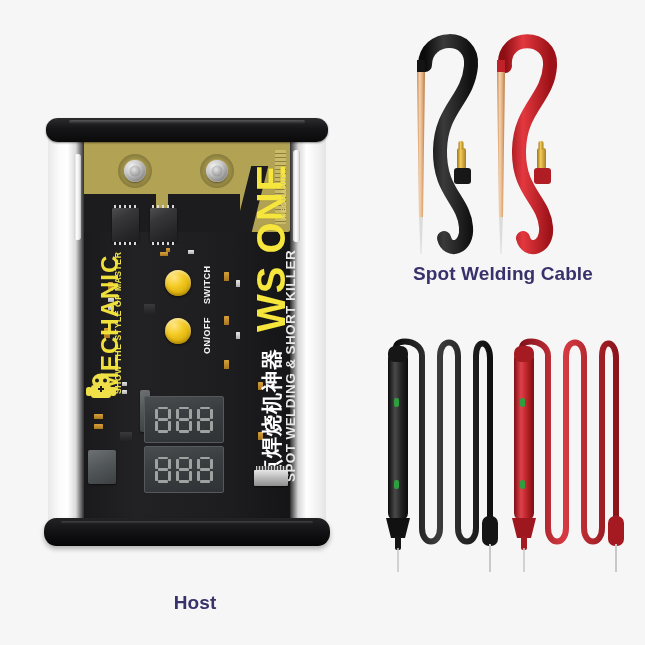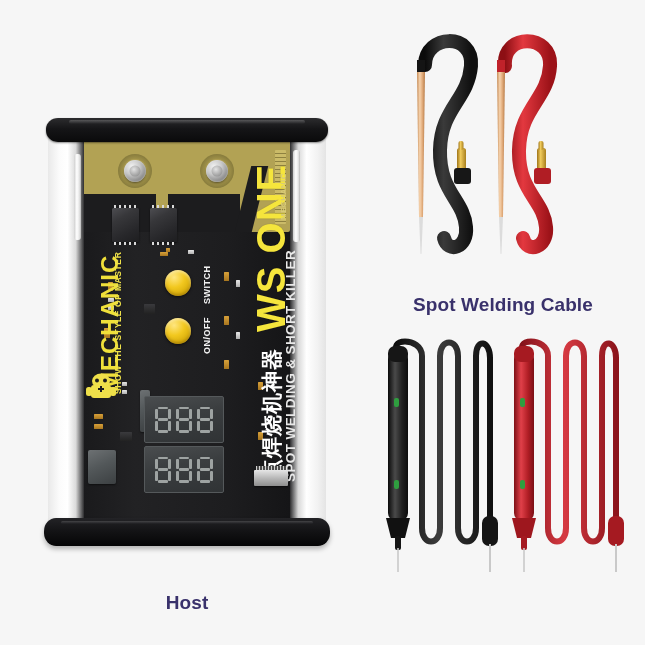--- a/index.html
+++ b/index.html
@@ -395,21 +395,21 @@
       <div class="smd smd-d" style="left:72px;top:300px;width:12px;height:9px;"></div>
       <div class="smd smd-y" style="left:118px;top:116px;width:4px;height:4px;"></div>
       <div class="smd smd-w" style="left:140px;top:118px;width:6px;height:4px;"></div>
       <div class="smd smd-y" style="left:210px;top:300px;width:5px;height:8px;"></div>
       <div class="smd smd-y" style="left:210px;top:250px;width:5px;height:8px;"></div>
     </div>
 
     <div class="dev-base"></div>
   </div>
 
-  <div class="caption" style="left:44px;top:592px;width:286px;">Host</div>
+  <div class="caption" style="left:52px;top:592px;width:286px;">Host</div>
 
   <div class="weld-wrap">
     <svg width="222" height="242" viewBox="0 0 222 242" aria-hidden="true">
       <defs>
         <linearGradient id="cu" x1="0" y1="0" x2="1" y2="0">
           <stop offset="0%" stop-color="#c68b55"></stop>
           <stop offset="35%" stop-color="#f6d3ae"></stop>
           <stop offset="65%" stop-color="#e3ae7e"></stop>
           <stop offset="100%" stop-color="#b87b46"></stop>
         </linearGradient>
@@ -457,21 +457,21 @@
         </g>
         <g>
           <rect x="145" y="126" width="9" height="22" rx="2.5" fill="url(#gold2)"></rect>
           <rect x="146.5" y="119" width="5" height="9" rx="2" fill="url(#gold2)"></rect>
           <rect x="142" y="146" width="17" height="16" rx="3" fill="#b01d24"></rect>
         </g>
       </g>
     </svg>
   </div>
 
-  <div class="caption" style="left:372px;top:294px;width:262px;">Spot Welding Cable</div>
+  <div class="caption" style="left:372px;top:263px;width:262px;">Spot Welding Cable</div>
 
   <div class="pen-wrap">
     <svg width="256" height="240" viewBox="0 0 256 240" aria-hidden="true">
       <defs>
         <linearGradient id="penb" x1="0" y1="0" x2="1" y2="0">
           <stop offset="0%" stop-color="#0a0a0a"></stop>
           <stop offset="35%" stop-color="#4a4a4a"></stop>
           <stop offset="70%" stop-color="#202020"></stop>
           <stop offset="100%" stop-color="#0c0c0c"></stop>
         </linearGradient>

